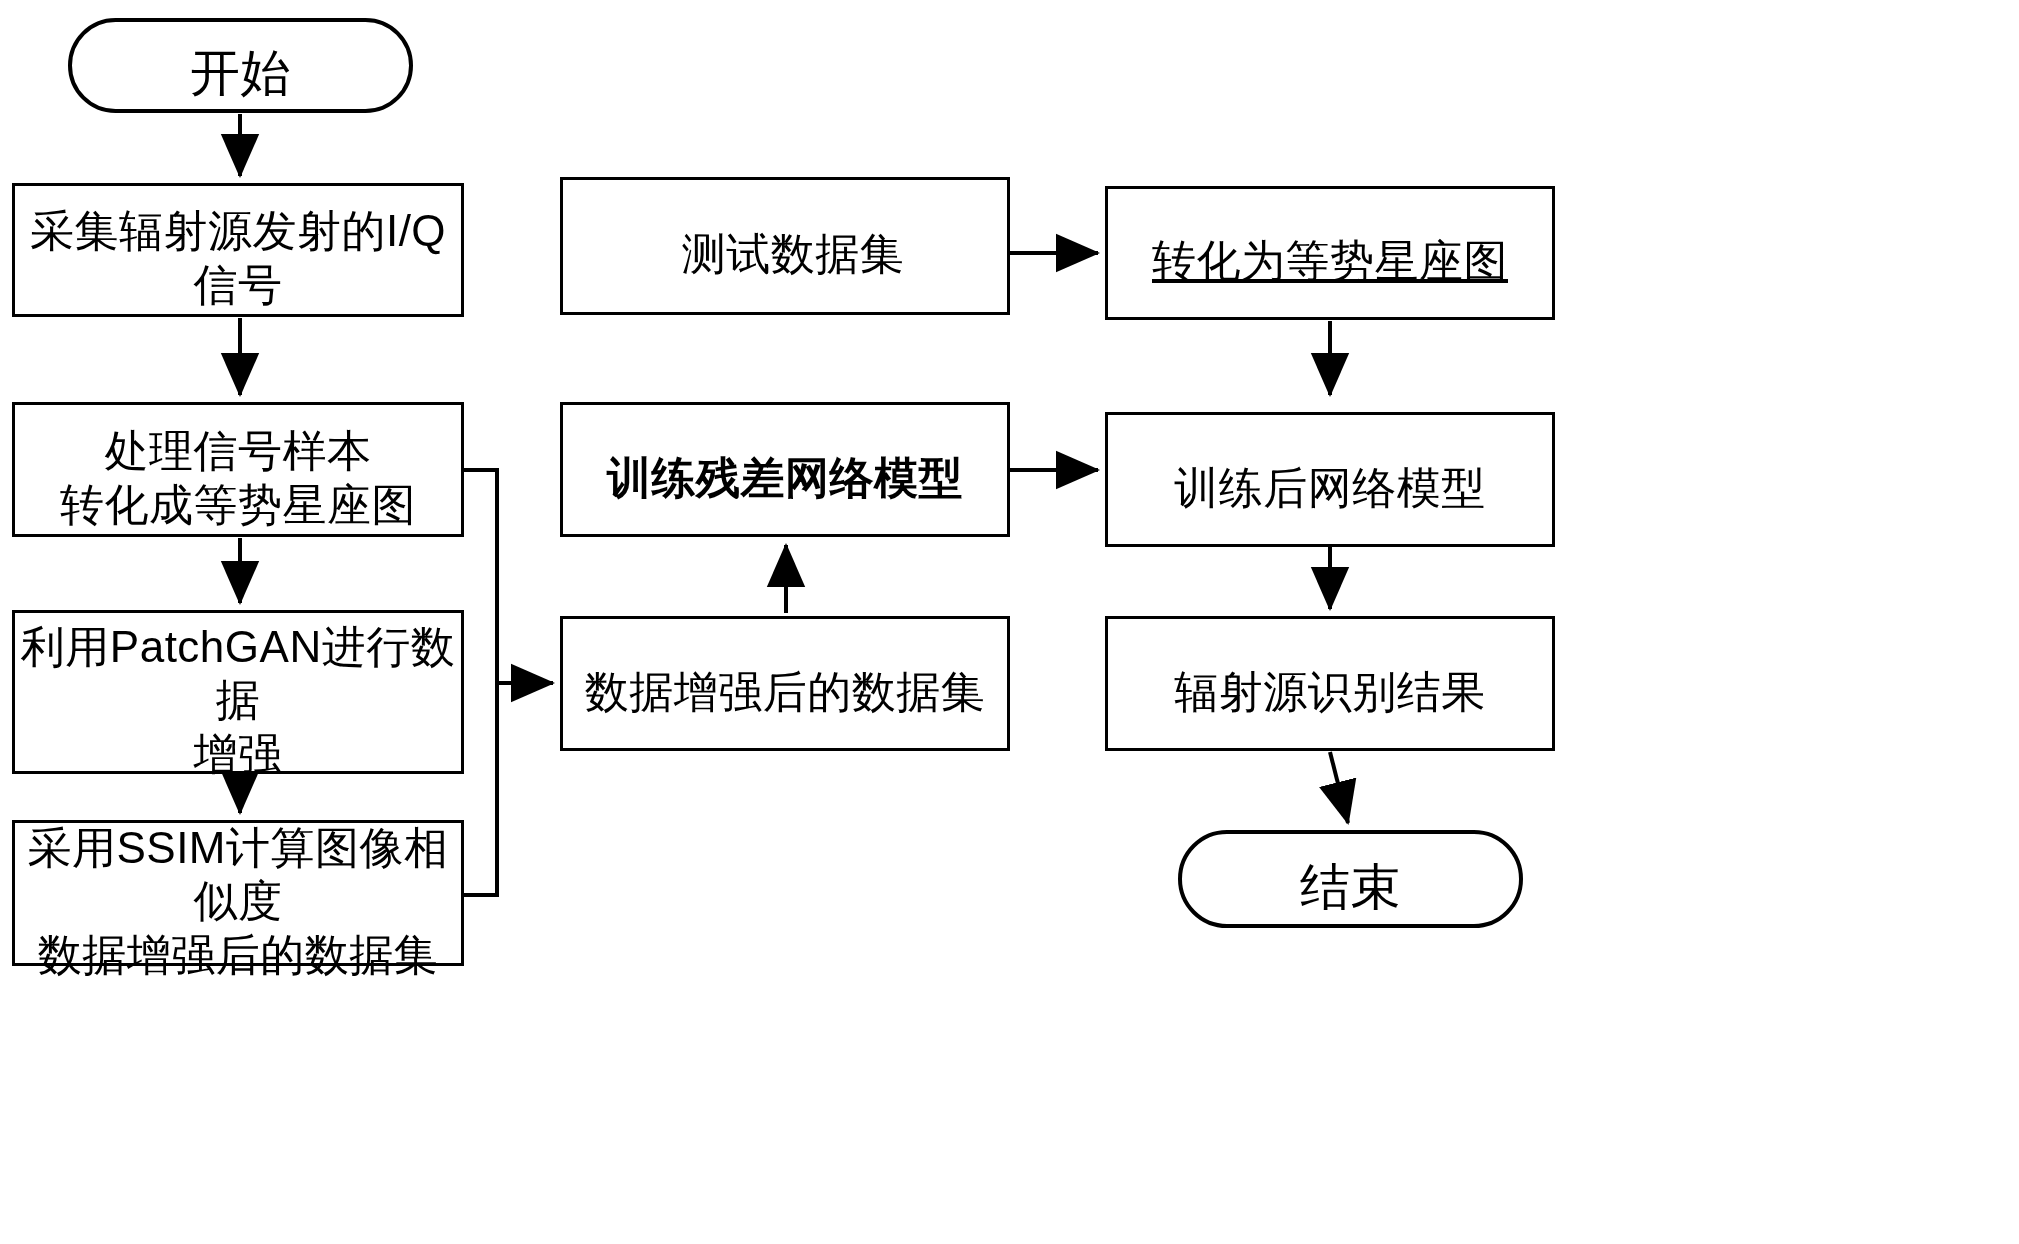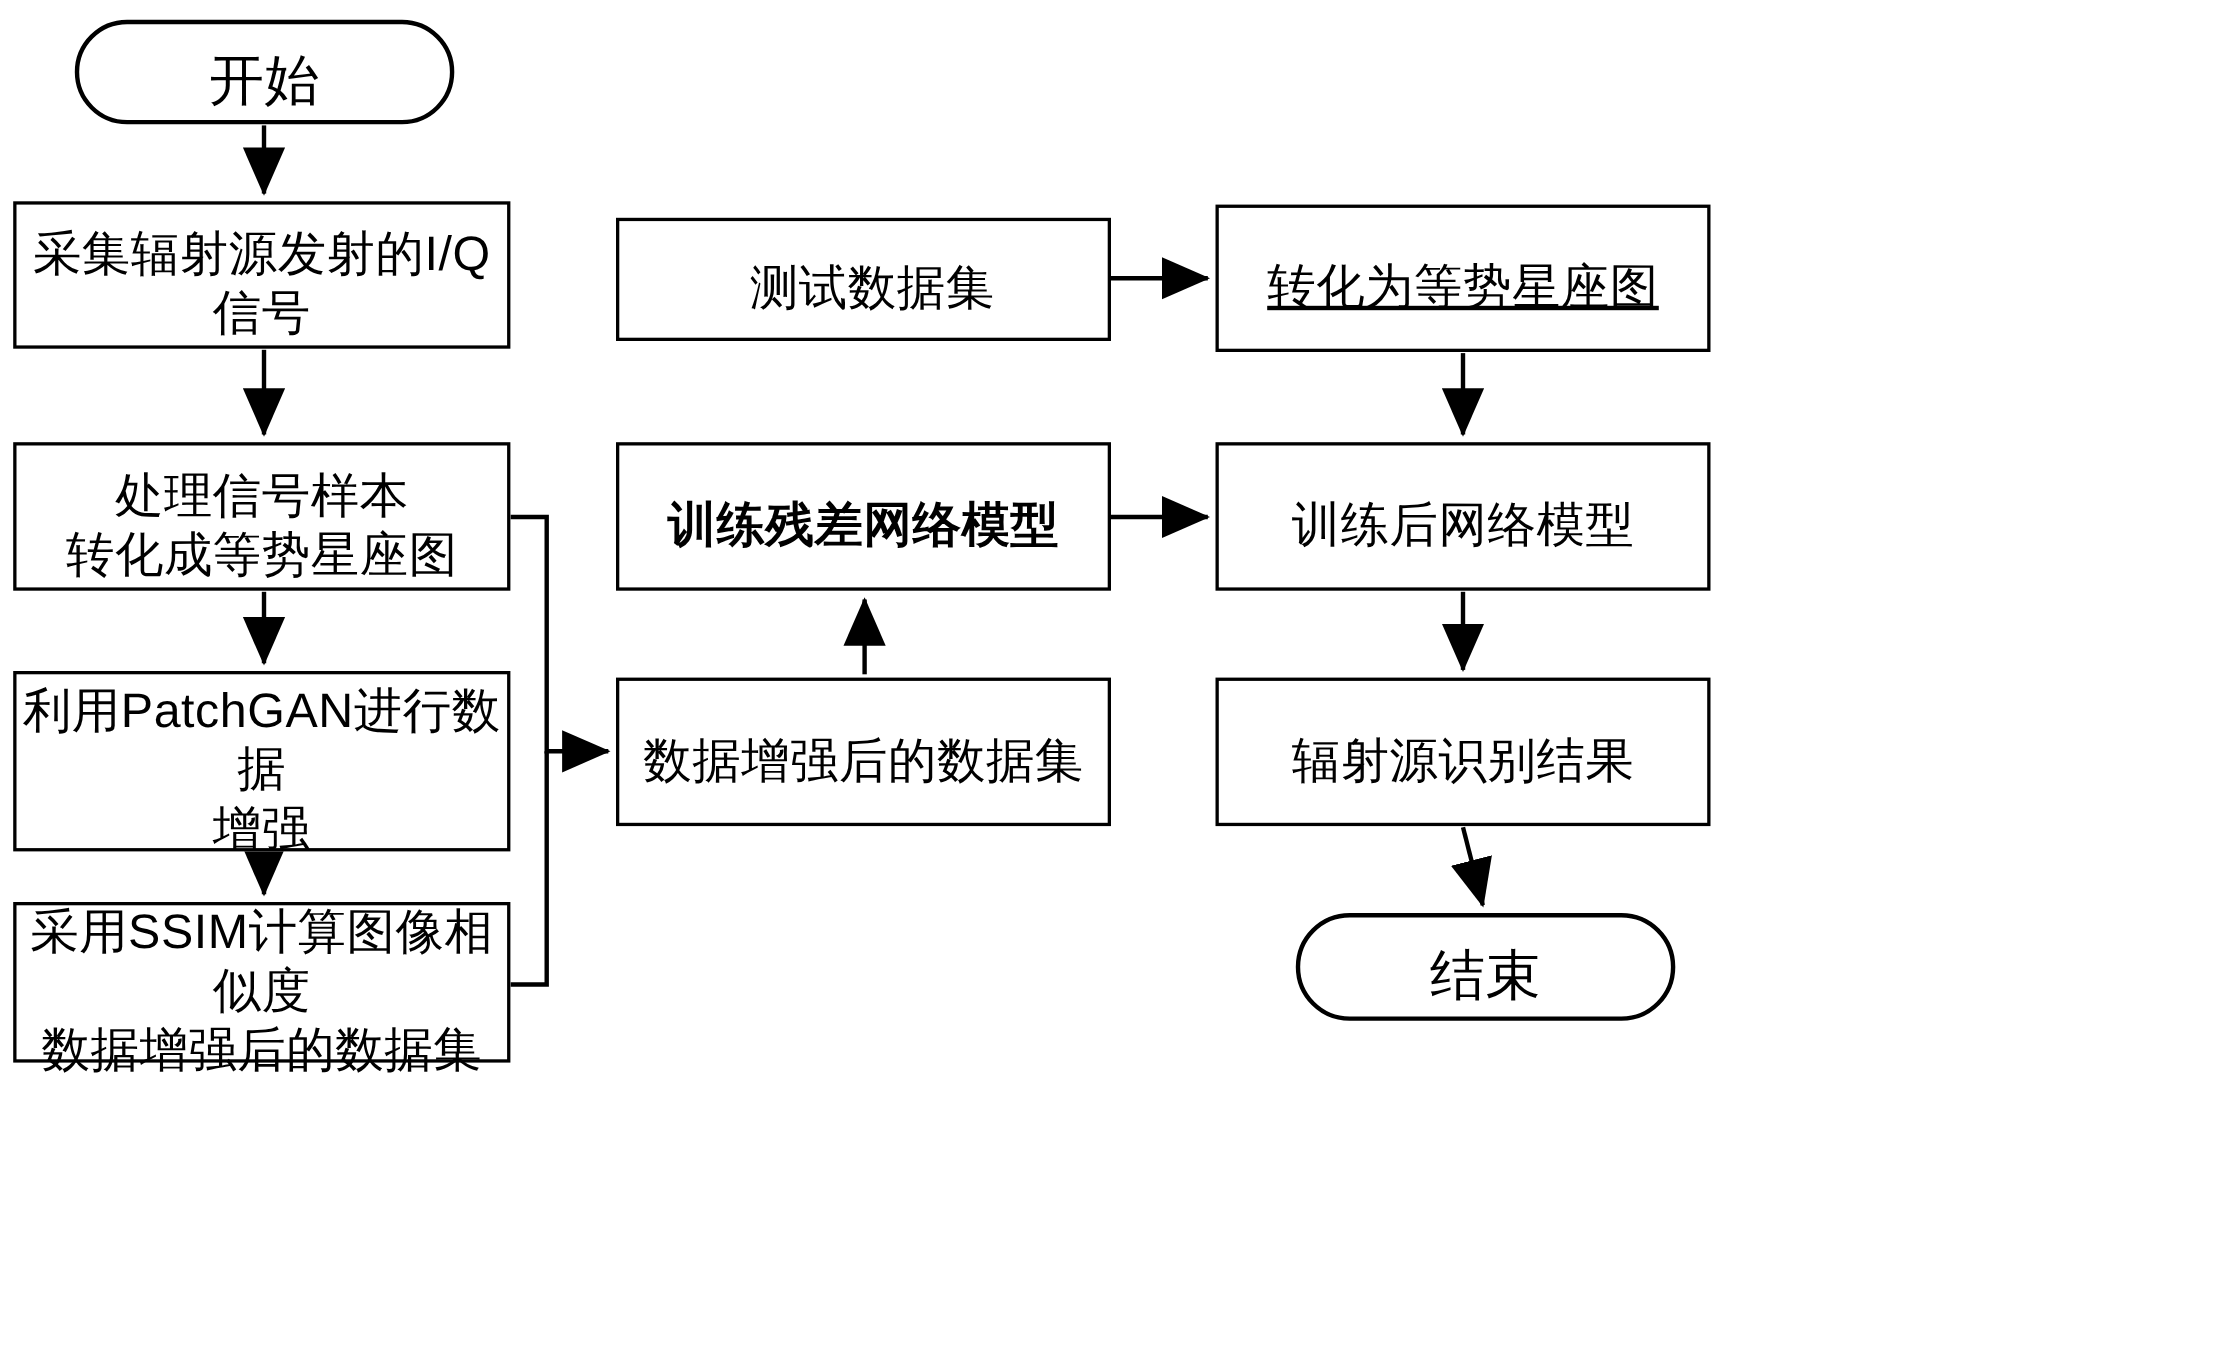--- a/index.html
+++ b/index.html
@@ -132,37 +132,37 @@
   <div class="node proc f-lg" style="left:12px; top:610px; width:452px; height:164px;">
     <span class="label">利用PatchGAN进行数据
 增强</span>
   </div>
 
   <div class="node proc f-lg" style="left:12px; top:820px; width:452px; height:146px;">
     <span class="label">采用SSIM计算图像相似度
 数据增强后的数据集</span>
   </div>
 
-  <div class="node proc f-lg" style="left:560px; top:198px; width:450px; height:112px;padding-left:16px;">
+  <div class="node proc f-lg" style="left:560px; top:177px; width:450px; height:138px;padding-left:16px;">
     <span class="label">测试数据集</span>
   </div>
 
   <div class="node proc f-lg" style="left:560px; top:402px; width:450px; height:135px;font-weight:bold;">
     <span class="label">训练残差网络模型</span>
   </div>
 
   <div class="node proc f-lg" style="left:560px; top:616px; width:450px; height:135px;">
     <span class="label">数据增强后的数据集</span>
   </div>
 
   <div class="node proc f-lg" style="left:1105px; top:186px; width:450px; height:134px;text-decoration:underline;">
     <span class="label">转化为等势星座图</span>
   </div>
 
-  <div class="node proc f-lg" style="left:1105px; top:402px; width:450px; height:135px;">
+  <div class="node proc f-lg" style="left:1105px; top:412px; width:450px; height:135px;">
     <span class="label">训练后网络模型</span>
   </div>
 
   <div class="node proc f-lg" style="left:1105px; top:616px; width:450px; height:135px;">
     <span class="label">辐射源识别结果</span>
   </div>
 
   <div class="node term f-term" style="left:1178px; top:830px; width:345px; height:98px;">
     <span class="label">结束</span>
   </div>

